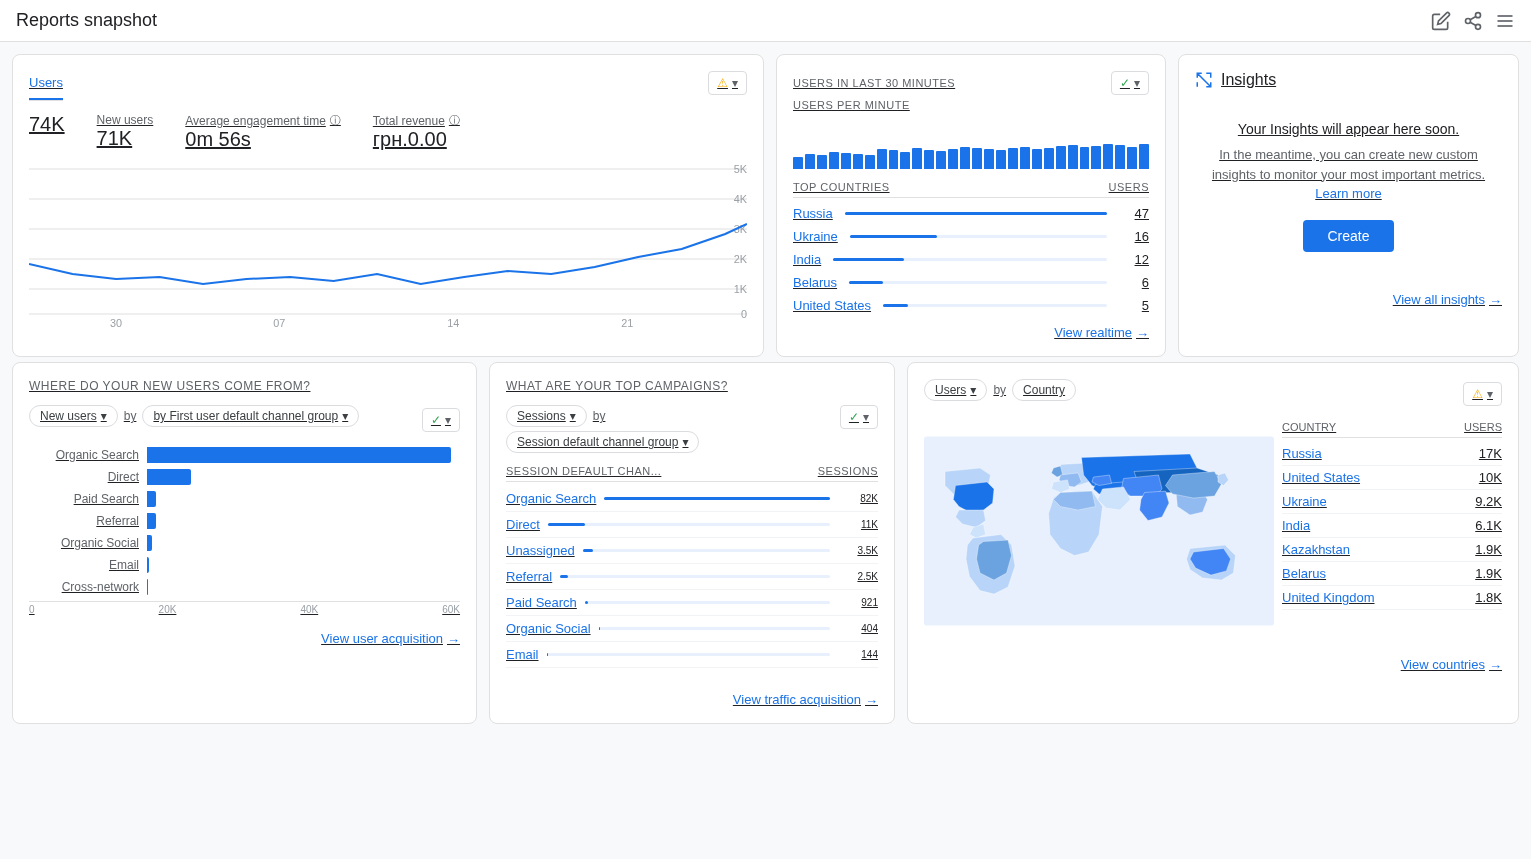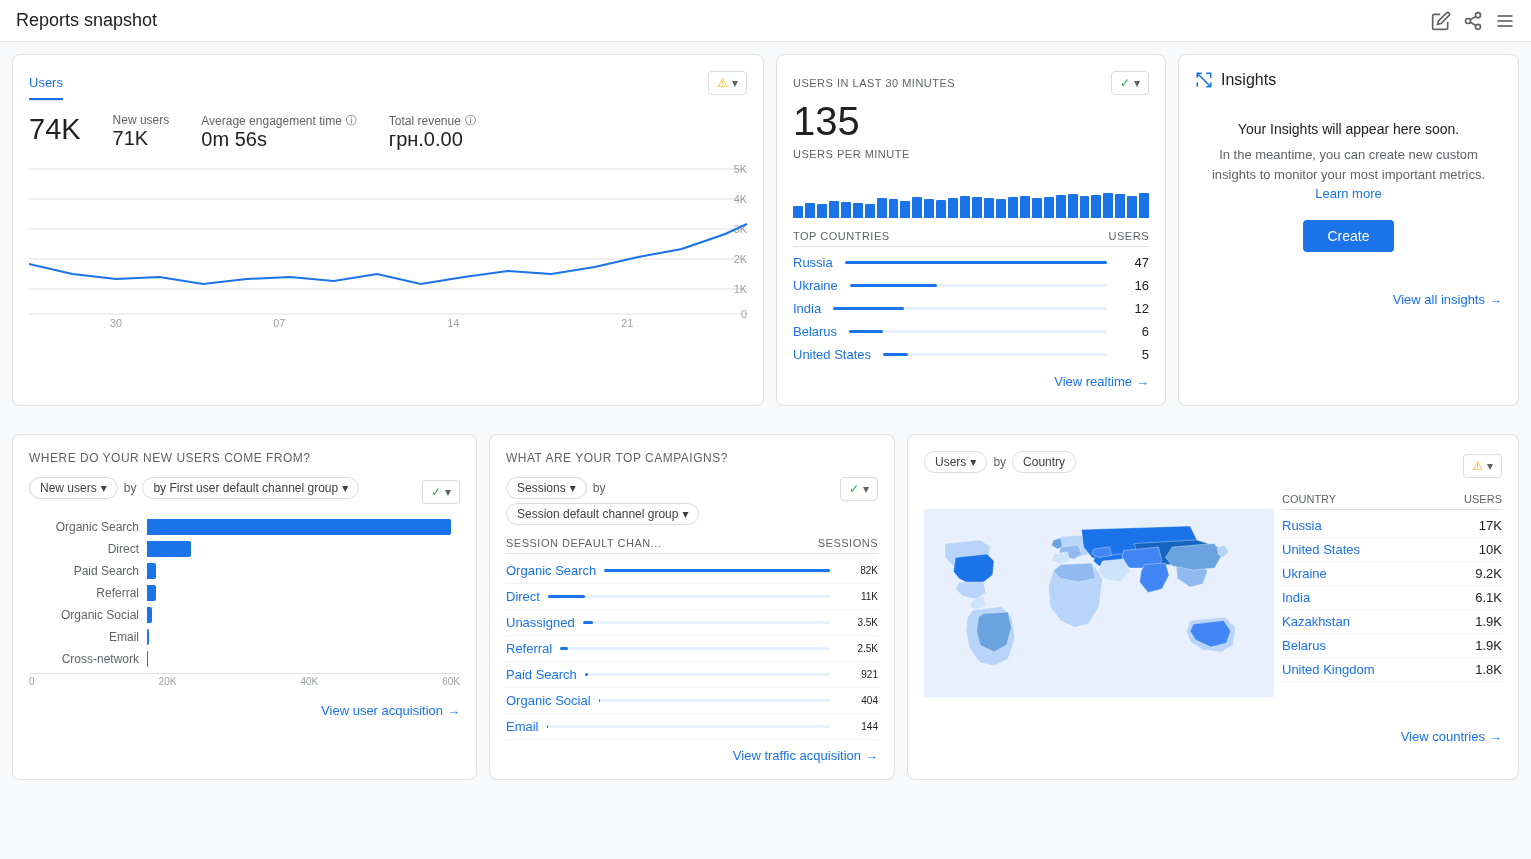--- a/index.html
+++ b/index.html
@@ -3,21 +3,21 @@
   <meta charset="utf-8">
   <style>
     * { box-sizing: border-box; margin: 0; padding: 0; }
     body { font-family: 'Google Sans', Arial, sans-serif; background: #f8f9fa; color: #202124; font-size: 13px; }
     
     .header { padding: 10px 16px; background: #fff; border-bottom: 1px solid #e0e0e0; display: flex; align-items: center; justify-content: space-between; }
     .header-title { font-size: 18px; font-weight: 500; color: #202124; }
     .header-icons { display: flex; gap: 12px; }
     .header-icon { color: #5f6368; cursor: pointer; font-size: 18px; }
     
-    .content { padding: 12px; display: flex; flex-direction: column; gap: 28px; }
+    .content { padding: 12px; display: flex; flex-direction: column; gap: 5px; text-decoration: underline; }
     
     .row { display: flex; gap: 12px; }
     
     .card { background: #fff; border: 1px solid #e0e0e0; border-radius: 8px; padding: 16px; }
     
     
     .card-users { flex: 1; }
     .card-realtime { width: 390px; flex-shrink: 0; }
     .card-insights { width: 341px; flex-shrink: 0; }
     
@@ -26,21 +26,21 @@
     .card-campaigns { width: 406px; flex-shrink: 0; }
     .card-geo { flex: 1; }
     
     .metric-tabs { display: flex; gap: 24px; border-bottom: 1px solid #e0e0e0; margin-bottom: 8px; }
     .metric-tab { padding: 4px 0 8px; font-size: 13px; color: #5f6368; cursor: pointer; border-bottom: 2px solid transparent; }
     .metric-tab.active { color: #1a73e8; border-bottom: 2px solid #1a73e8; }
     
     .metrics-row { display: flex; gap: 32px; margin-bottom: 8px; }
     .metric { display: flex; flex-direction: column; }
     .metric-label { font-size: 12px; color: #5f6368; display: flex; align-items: center; gap: 4px; }
-    .metric-value { font-size: 29px; font-weight: 400; color: #202124; }
+    .metric-value { font-size: 20px; font-weight: 400; color: #202124; }
     .metric-info { color: #5f6368; font-size: 11px; cursor: pointer; }
     
     .dropdown-btn { background: #fff; border: 1px solid #dadce0; border-radius: 4px; padding: 4px 8px; font-size: 12px; cursor: pointer; display: flex; align-items: center; gap: 4px; color: #5f6368; }
     
     
     .line-chart-container { position: relative; height: 160px; margin-top: 8px; }
     
     
     .realtime-count { font-size: 40px; font-weight: 300; color: #202124; margin: 4px 0; }
     .realtime-label { font-size: 11px; color: #5f6368; text-transform: uppercase; letter-spacing: 0.5px; margin-bottom: 8px; }
@@ -205,21 +205,20 @@
     </div>
 
     <div class="card card-realtime">
       <div style="display:flex;justify-content:space-between;align-items:center;margin-bottom:4px">
         <span class="realtime-title">USERS IN LAST 30 MINUTES</span>
         <button class="dropdown-btn">
           <span class="check-icon">✓</span>
           <span>▾</span>
         </button>
       </div>
-      <div class="realtime-count">135</div>
       <div class="realtime-label">USERS PER MINUTE</div>
 
       <div class="bar-chart-mini">
         <div class="bar-mini" style="height:25%"></div>
         <div class="bar-mini" style="height:30%"></div>
         <div class="bar-mini" style="height:28%"></div>
         <div class="bar-mini" style="height:35%"></div>
         <div class="bar-mini" style="height:32%"></div>
         <div class="bar-mini" style="height:30%"></div>
         <div class="bar-mini" style="height:28%"></div>
@@ -484,21 +483,21 @@
         </div>
         <div class="campaign-row">
           <span class="campaign-name">Email</span>
           <div class="campaign-bar-wrapper">
               <div class="campaign-bar" style="width:0.2%"></div>
             </div>
           <span class="campaign-sessions-col">144</span>
         </div>
       </div>
 
-      <div class="view-link-row" style="margin-top:0">
+      <div class="view-link-row" style="margin-top:16px">
         <a class="view-link">
           <span>View traffic acquisition</span>
           <span>→</span>
         </a>
       </div>
     </div>
 
     <div class="card card-geo">
       <div style="display:flex;justify-content:space-between;align-items:center;margin-bottom:12px">
         <div class="filter-row">

